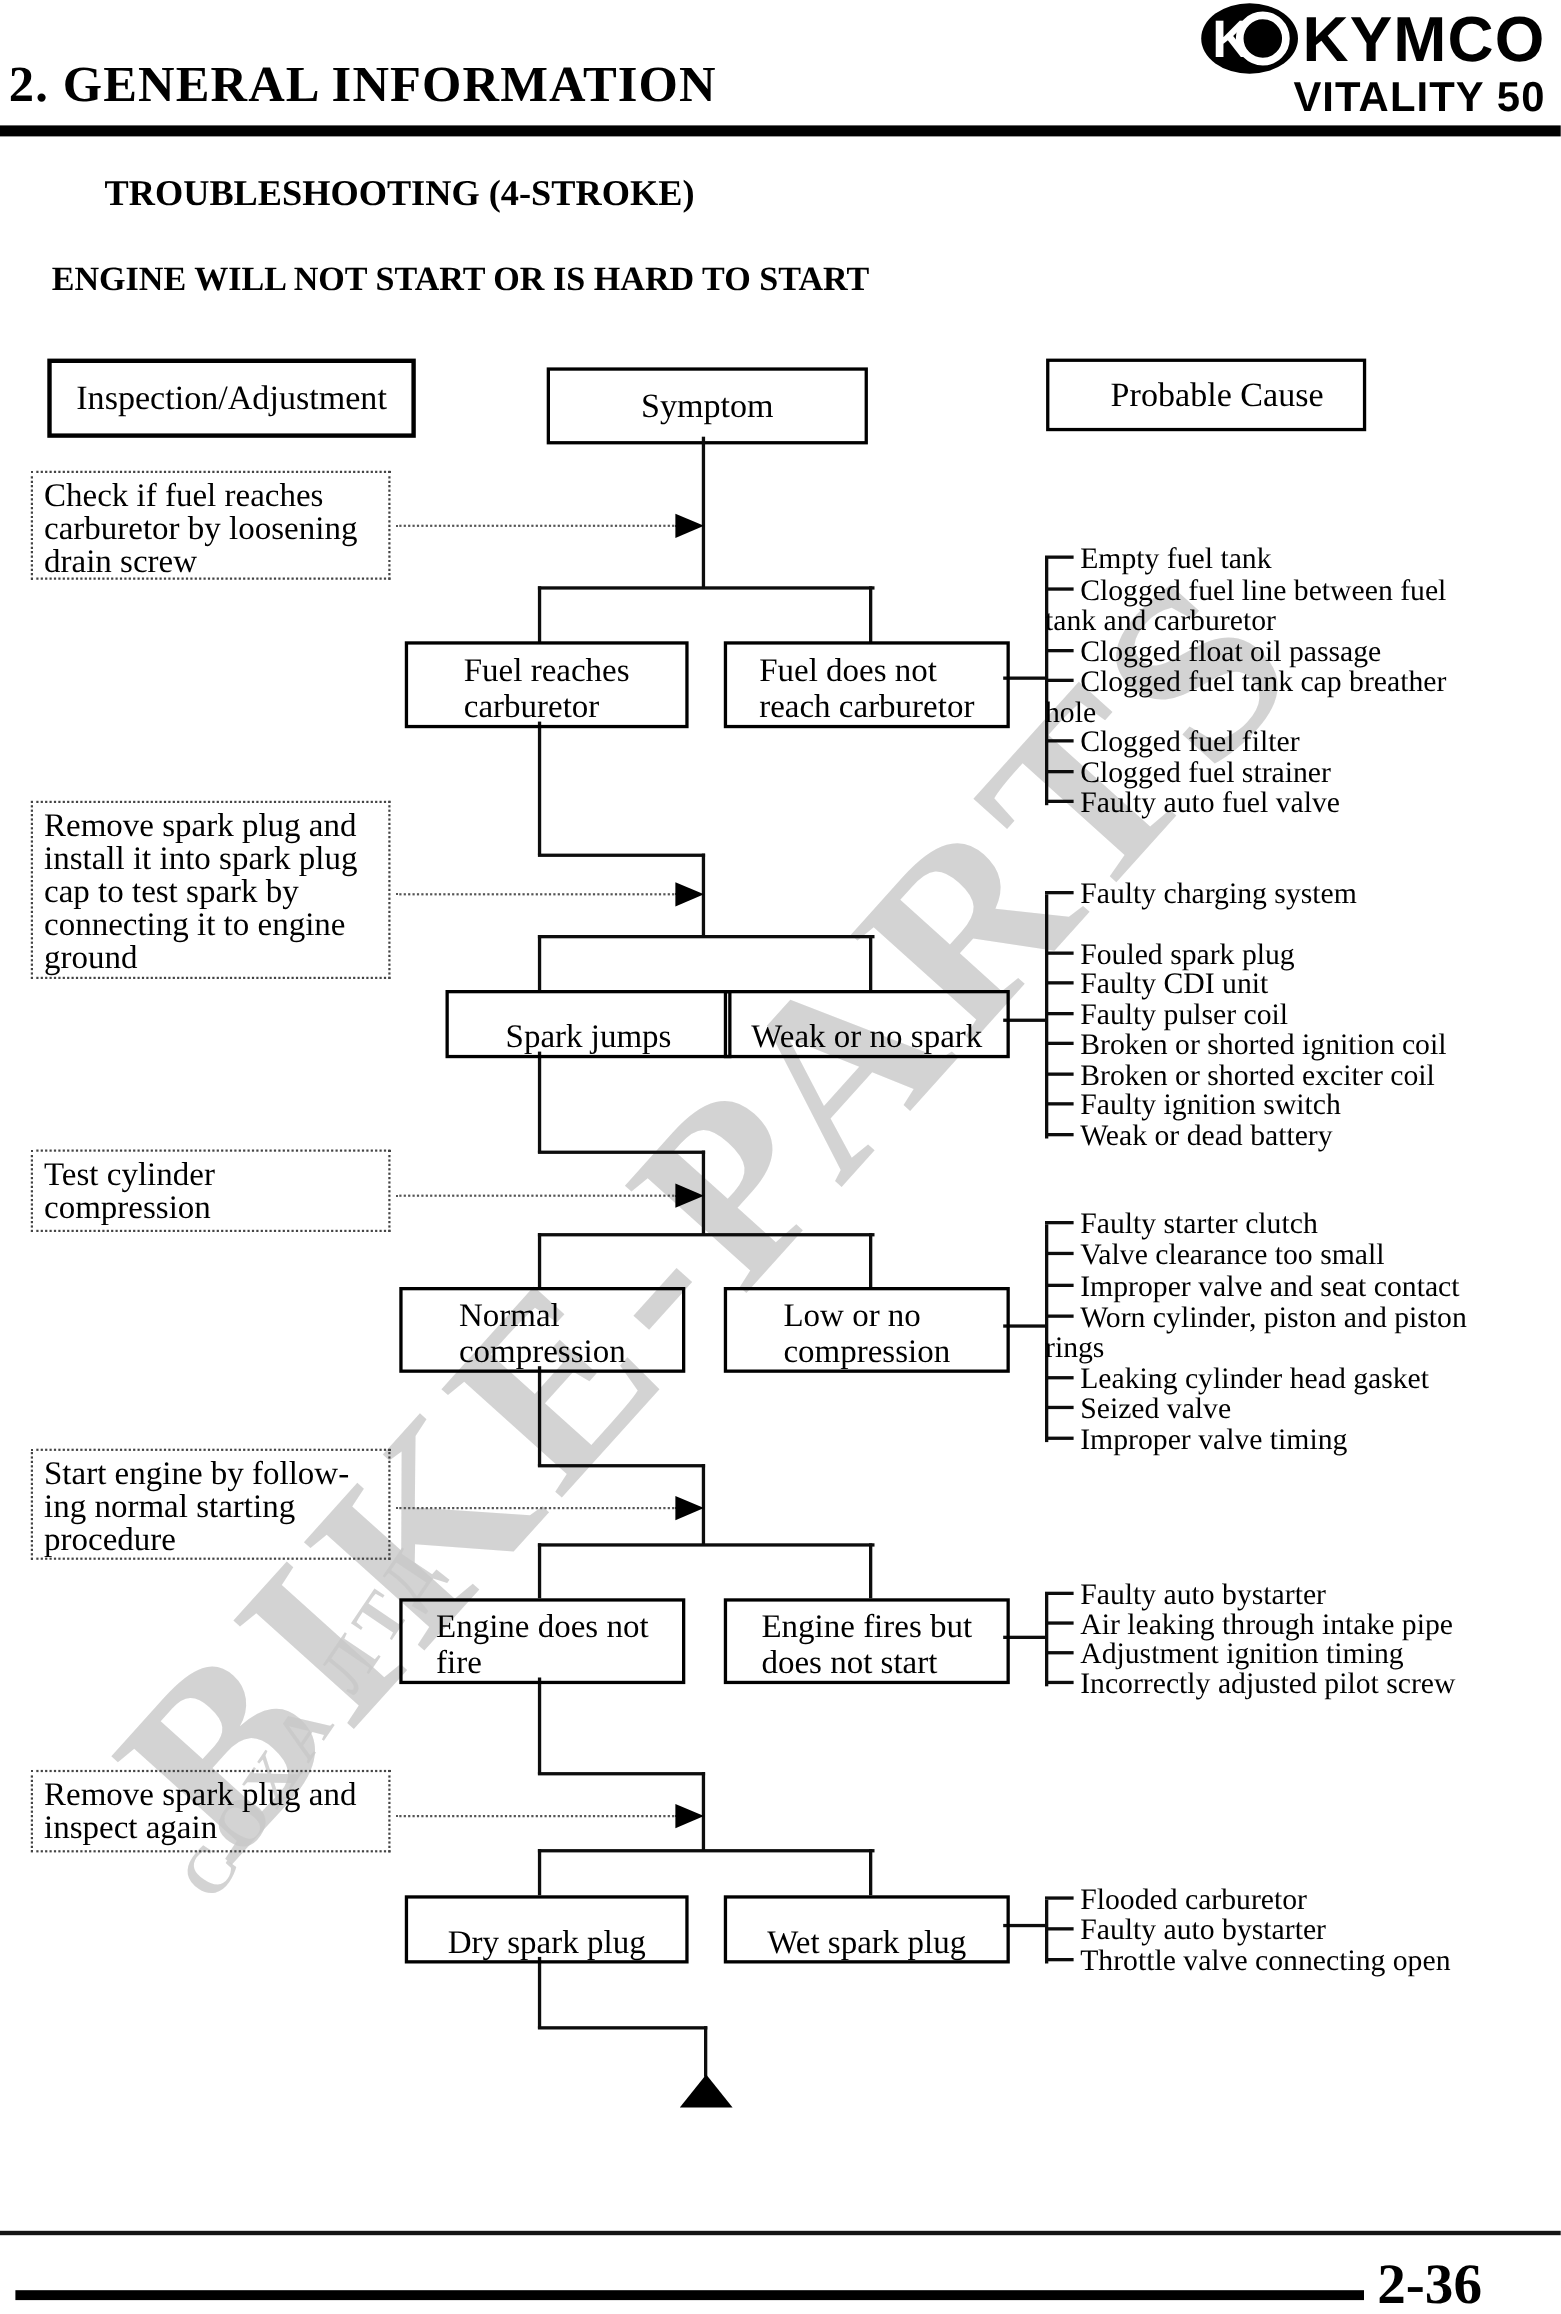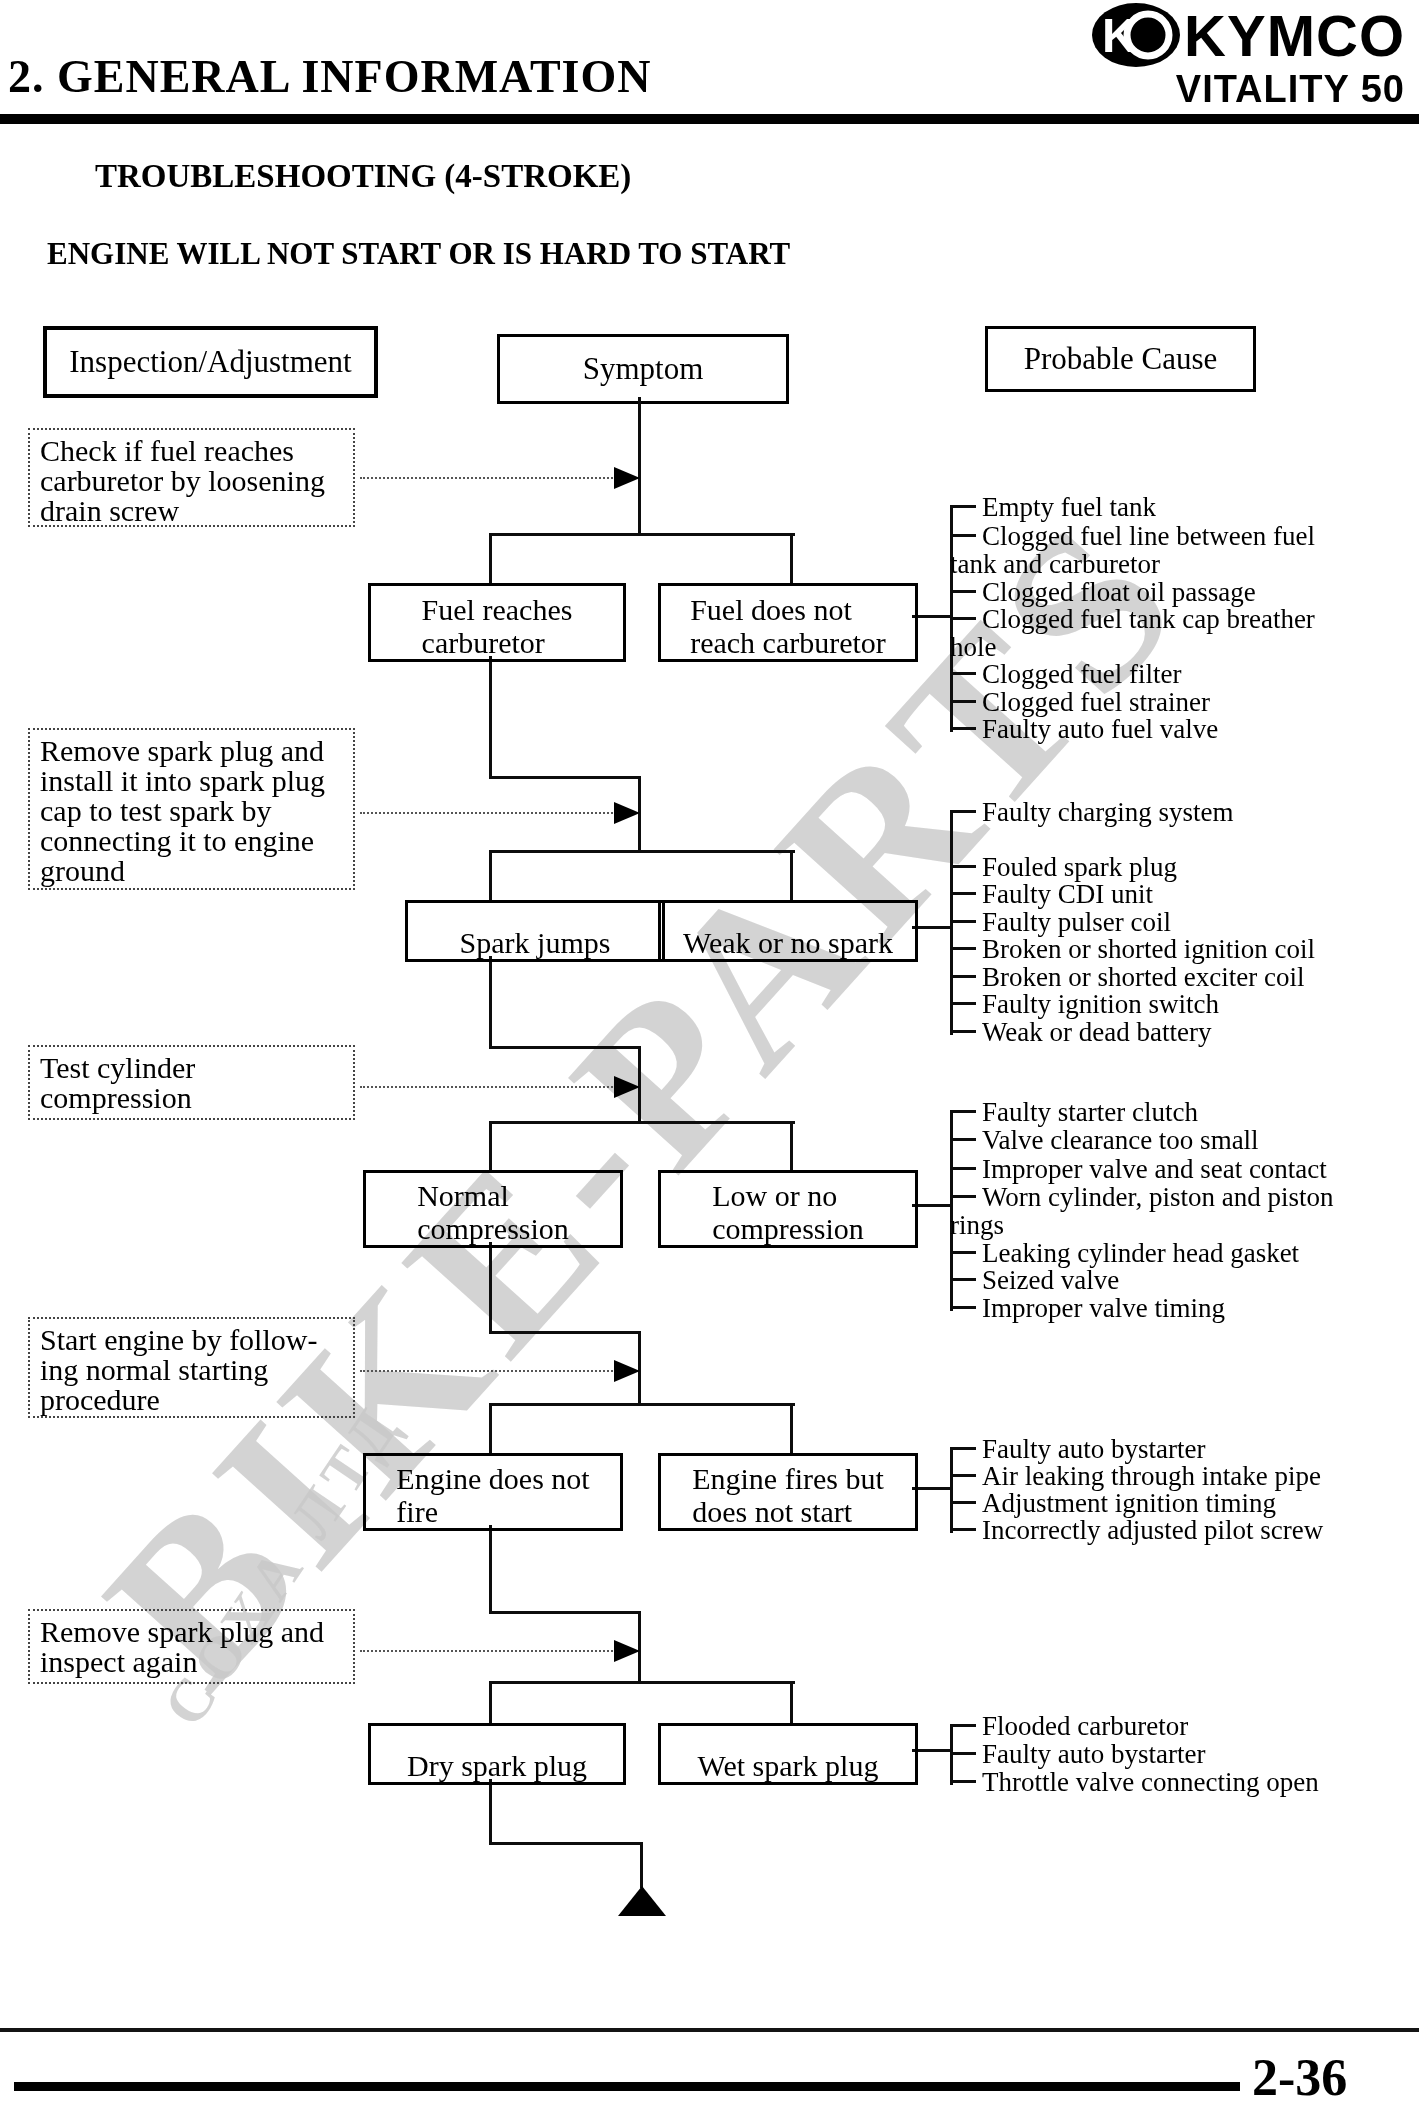--- a/index.html
+++ b/index.html
@@ -69,21 +69,21 @@
   <div class="abs rule-top"></div>
   <div class="abs h1">TROUBLESHOOTING (4-STROKE)</div>
   <div class="abs h2">ENGINE WILL NOT START OR IS HARD TO START</div>
 
   <div class="abs colbox" style="left:43px;top:326px;width:327px;height:64px;border-width:4px;">
     <span>Inspection/Adjustment</span>
   </div>
   <div class="abs colbox" style="left:497px;top:334px;width:286px;height:64px;">
     <span>Symptom</span>
   </div>
-  <div class="abs colbox" style="left:985px;top:326px;width:265px;height:60px;">
+  <div class="abs colbox" style="left:951px;top:326px;width:265px;height:60px;padding-left:20px;">
     <span>Probable Cause</span>
   </div>
 
   <div class="ln" style="left:638px;top:397px;width:3px;height:137px;"></div>
 
   <div class="ln" style="left:489px;top:533px;width:306px;height:3px;"></div>
   <div class="ln" style="left:489px;top:533px;width:3px;height:52px;"></div>
   <div class="ln" style="left:790px;top:533px;width:3px;height:52px;"></div>
 
   <div class="ln" style="left:489px;top:656px;width:3px;height:121px;"></div>

